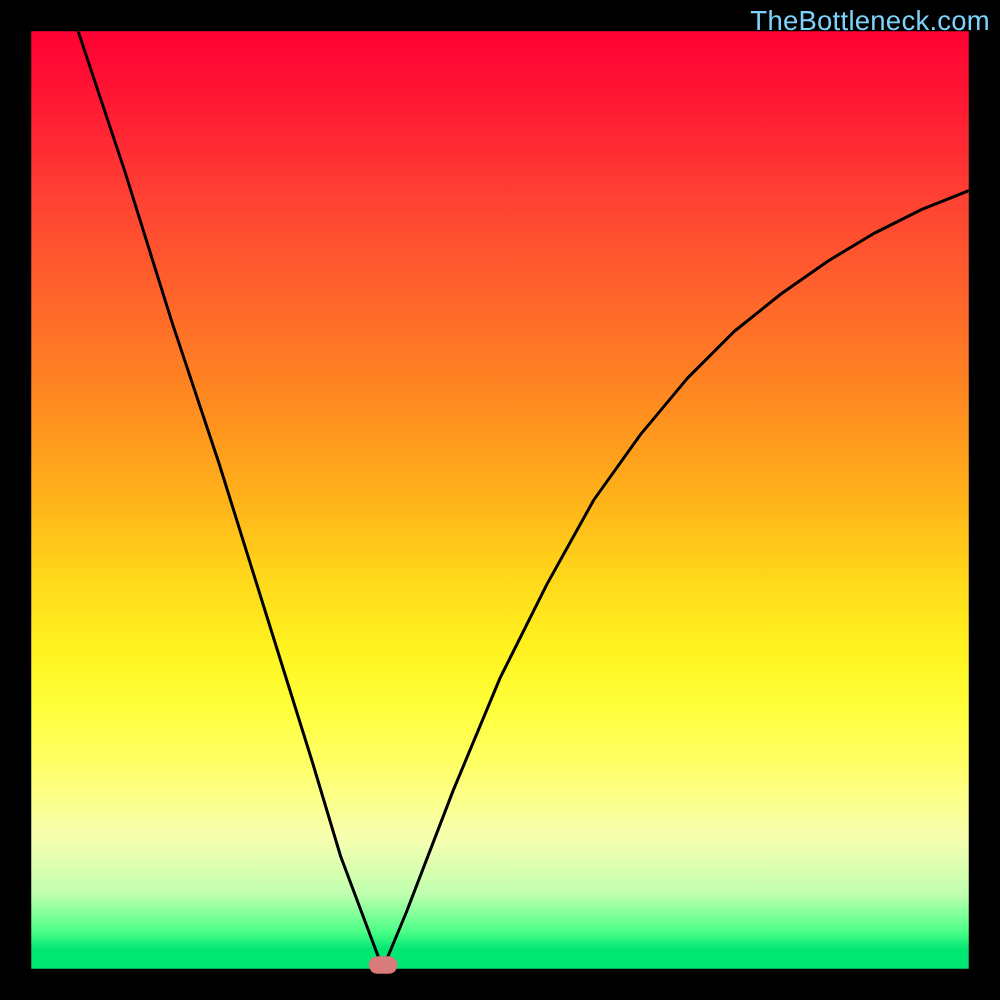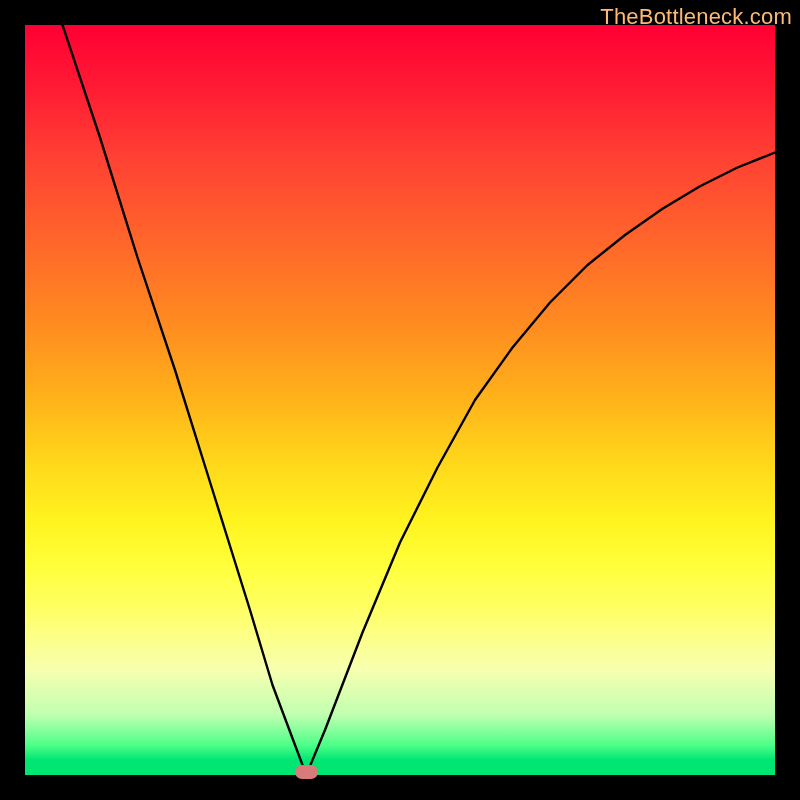--- a/index.html
+++ b/index.html
@@ -46,21 +46,21 @@
     position: absolute;
     left: 0;
     top: 0;
     width: 750px;
     height: 750px;
   }
   .watermark {
     position: absolute;
     top: 4px;
     right: 8px;
-    color: #fdba74;
+    color: #7dd3fc;
     font-size: 22px;
     font-weight: 500;
     letter-spacing: 0.2px;
     user-select: none;
     margin-left: 28px;
   }
   .marker {
     position: absolute;
     background: #d97b7b;
     border-radius: 9px;

